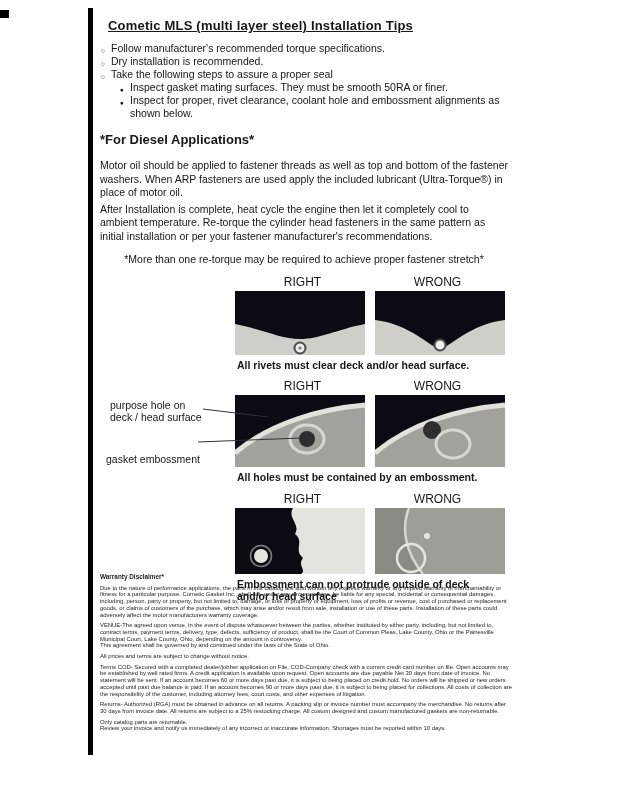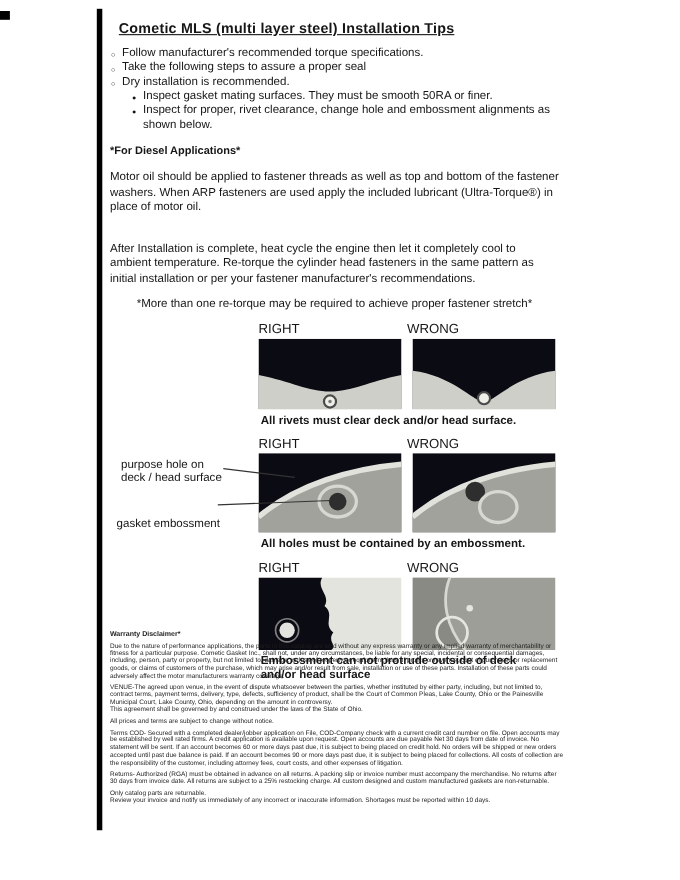--- a/index.html
+++ b/index.html
@@ -13,27 +13,27 @@
   .content { position:absolute; left:100px; top:18px; width:412px; }
 
   .title { font-size:13px; font-weight:bold; text-decoration:underline; margin:0 0 0 8px; letter-spacing:0.2px; }
 
   ul.tips { list-style:none; margin:9px 0 0 0; padding:0; font-size:10.5px; line-height:13px; }
   li.tip { position:relative; padding-left:11px; }
   li.tip::before { content:"○"; position:absolute; left:1px; top:2px; font-size:6.5px; }
   li.subtip { position:relative; padding-left:30px; }
   li.subtip::before { content:"●"; position:absolute; left:20px; top:2px; font-size:6.5px; }
 
-  .diesel-heading { font-size:10px; font-weight:bold; margin:12px 0 12px 0; }
+  .diesel-heading { font-size:13px; font-weight:bold; margin:12px 0 12px 0; }
   .para { font-size:10.5px; line-height:13.5px; margin:7px 0 0 0; width:408px; }
 
   .diagrams { margin-top:8px; }
   .diagram-row { position:relative; margin-top:8px; }
   .pair-labels { display:flex; width:270px; margin-left:135px; font-size:12px; }
-  .pair-labels span { flex:1; text-align:left; }
+  .pair-labels span { flex:1; text-align:center; }
   .pair { display:flex; gap:10px; width:270px; margin-left:135px; margin-top:2px; }
   .pair svg { display:block; }
   .caption { font-size:10.5px; line-height:12.5px; margin:4px 0 0 137px; width:262px;font-weight:bold; }
 
   .ptr-label { position:absolute; font-size:10.5px; line-height:12px; }
   .ptr-coolant { left:10px; top:20px; width:92px; }
   .ptr-emboss { left:6px; top:74px; width:104px; }
   .row2-lines { position:absolute; left:0; top:0; width:412px; height:106px; pointer-events:none; }
 
   .warranty { position:absolute; left:100px; top:574px; width:413px; font-size:5.9px; line-height:6.7px; color:#1d1d1d; }
@@ -48,29 +48,29 @@
 
 <div class="page">
   <div class="left-bar"></div>
   <div class="corner-mark"></div>
 
   <div class="content">
     <h1 class="title">Cometic MLS (multi layer steel) Installation Tips</h1>
 
     <ul class="tips">
       <li class="tip">Follow manufacturer's recommended torque specifications.</li>
+      <li class="tip">Dry installation is recommended.</li>
       <li class="tip">Take the following steps to assure a proper seal</li>
-      <li class="tip">Dry installation is recommended.</li>
       <li class="subtip">Inspect gasket mating surfaces.  They must be smooth 50RA or finer.</li>
-      <li class="subtip">Inspect for proper, rivet clearance, change hole and embossment alignments as shown below.</li>
+      <li class="subtip">Inspect for proper, rivet clearance, coolant hole and embossment alignments as shown below.</li>
     </ul>
 
     <h2 class="diesel-heading">*For Diesel Applications*</h2>
     <p class="para">Motor oil should be applied to fastener threads as well as top and bottom of the fastener washers. When ARP fasteners are used apply the included lubricant (Ultra-Torque®) in place of motor oil.</p>
-    <p class="para" style="margin-top:24px;">After Installation is complete, heat cycle the engine then let it completely cool to ambient temperature. Re-torque the cylinder head fasteners in the same pattern as initial installation or per your fastener manufacturer's recommendations.</p>
+    <p class="para" style="margin-top:3px;">After Installation is complete, heat cycle the engine then let it completely cool to ambient temperature. Re-torque the cylinder head fasteners in the same pattern as initial installation or per your fastener manufacturer's recommendations.</p>
     <p class="para" style="margin-top:10px;text-align:center;">*More than one re-torque may be required to achieve proper fastener stretch*</p>
 
     <div class="diagrams">
 
       <div class="diagram-row">
         <div class="pair-labels">
           <span>RIGHT</span>
           <span>WRONG</span>
         </div>
         <div class="pair">

